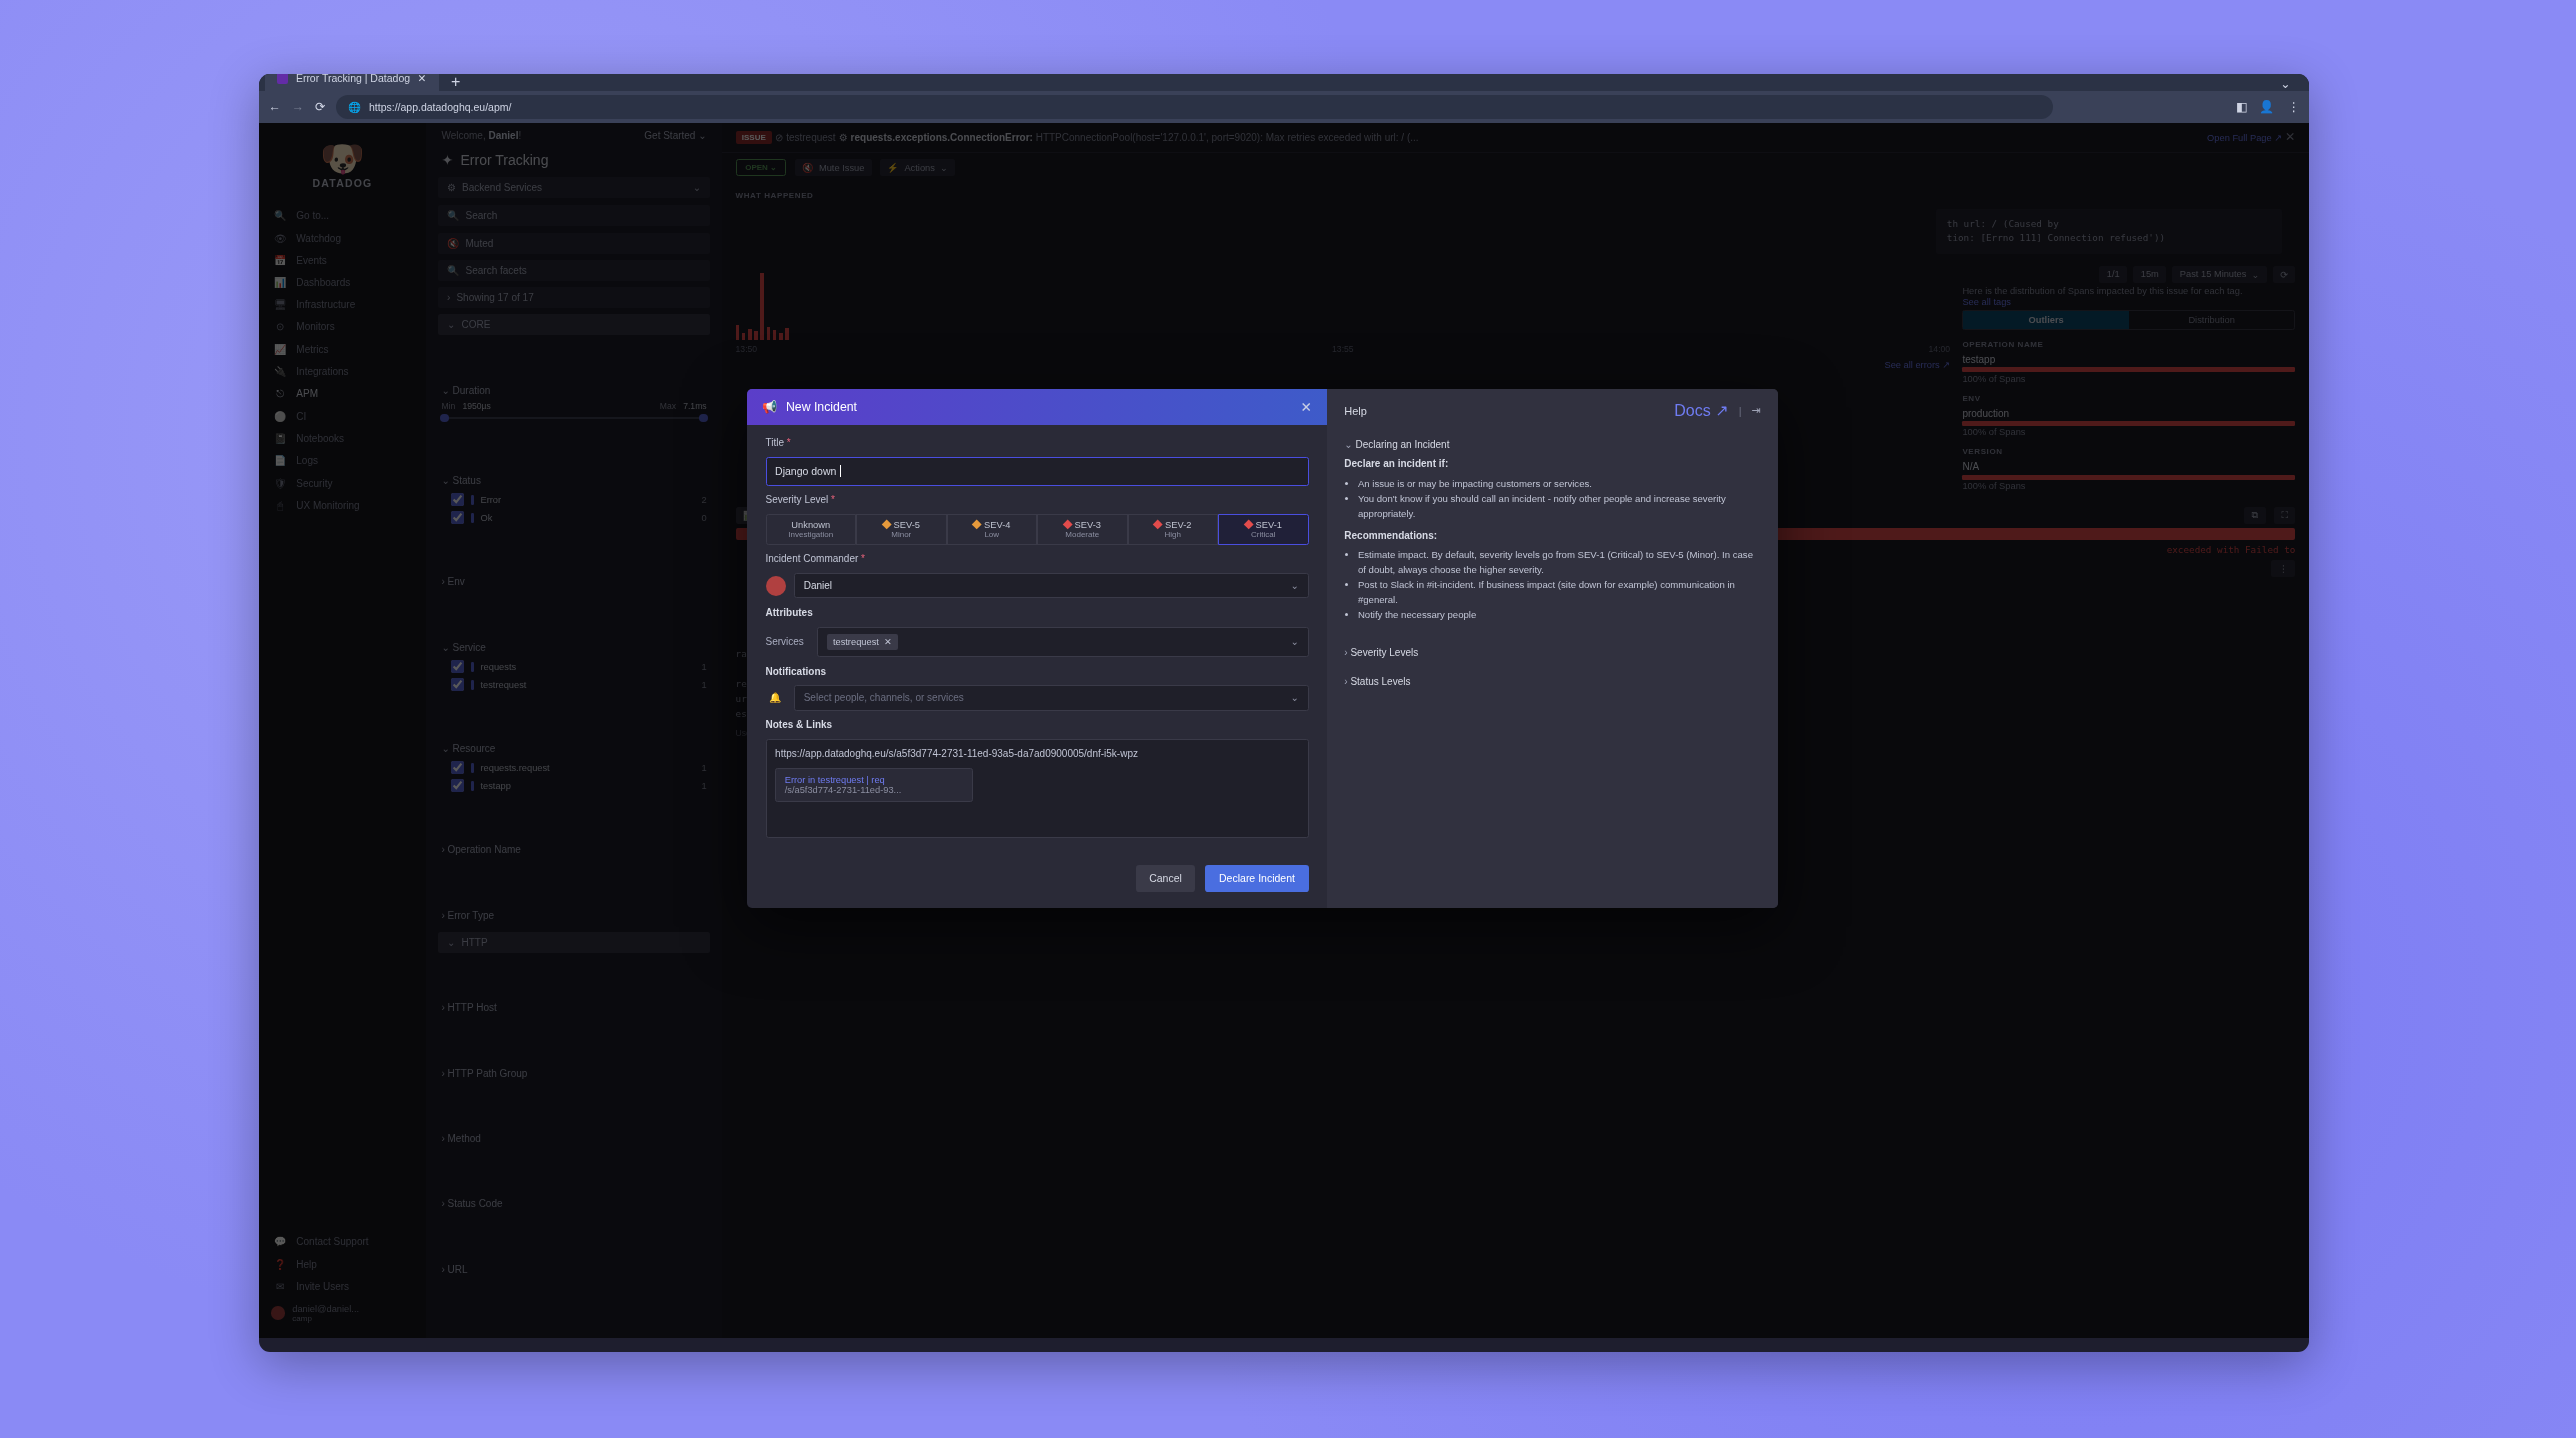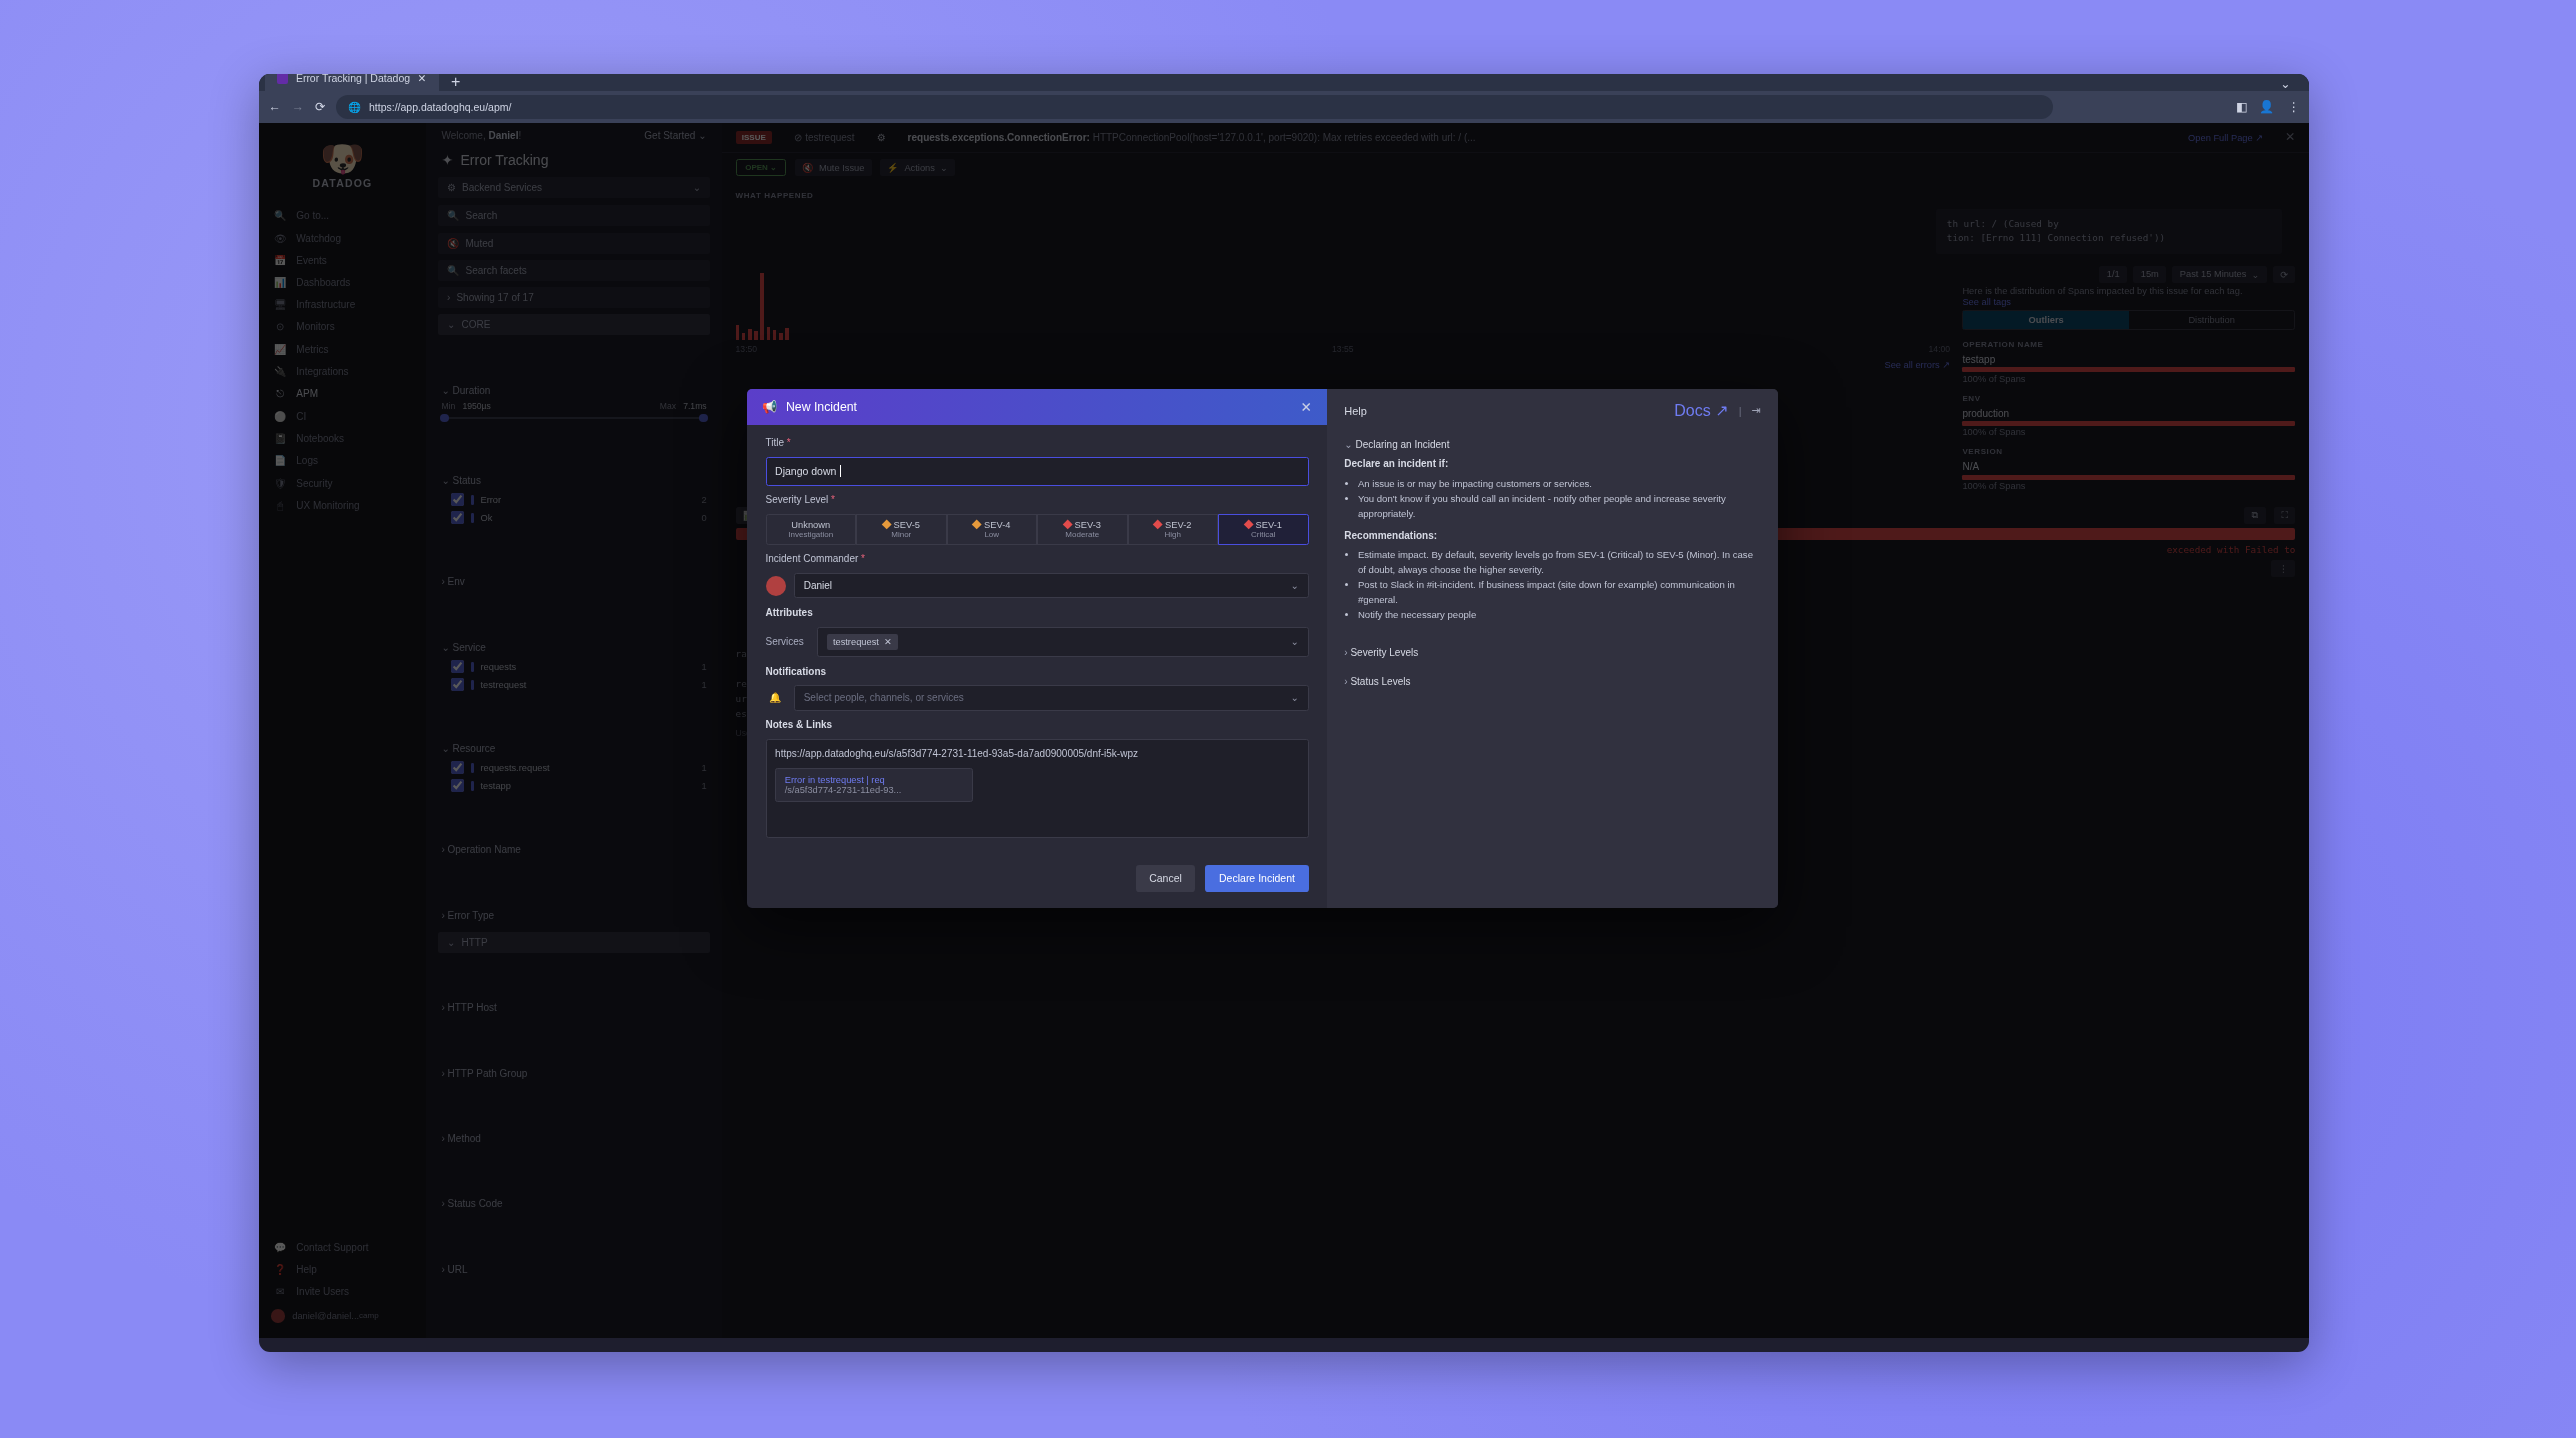--- a/index.html
+++ b/index.html
@@ -51,21 +51,21 @@
 .facet-item input { accent-color:#5b67db; }
 .facet-item .bar { width:3.7px; height:10px; background:#5b67db; border-radius:1.2px; }
 .facet-item .cnt { margin-left:auto; color:#8b8ea0; }
 .slider { margin:6.2px 0; height:2.5px; background:#404255; border-radius:1.9px; position:relative;}
 .slider::before, .slider::after { content:""; width:8.6px; height:8.6px; background:#5b67db; border-radius:50%; position:absolute; top:-3.1px; }
 .slider::before{ left:-1.2px;} .slider::after{ right:-1.2px;}
 .minmax { display:flex; justify-content:space-between; color:#8b8ea0; font-size:8.6px;}
 
 
 .main { flex:1; background:#1a1a24; position:relative; }
-.issue-bar { display:flex; align-items:center; gap:22px; padding:7.4px 13.6px; color:#bfc3d0; font-size:10px; border-bottom:0.6px solid #2a2a37;}
+.issue-bar { display:flex; align-items:center; gap:3px; padding:7.4px 13.6px; color:#bfc3d0; font-size:10px; border-bottom:0.6px solid #2a2a37;}
 .badge { padding:1.9px 6.2px; border-radius:1.9px; font-size:8px; font-weight:600; }
 .badge.issue { background:#902c2c; color:#fff; }
 .badge.open { background:transparent; border:0.6px solid #5b9b5b; color:#5b9b5b; padding:3.1px 8.6px; border-radius:2.5px;}
 .chip { background:#2a2a37; padding:3.1px 7.4px; border-radius:2.5px; font-size:9.3px; color:#a9adc0; display:inline-flex; gap:5px; align-items:center;}
 .issue-bar .tt { color:#d7dae5; font-weight:600; overflow:hidden; text-overflow:ellipsis; white-space:nowrap; flex:1; }
 .issue-bar .detail { color:#8b8ea0; font-weight:400;}
 .issue-bar .openfull { color:#6f7cf2; font-size:9.3px; margin-left:auto; cursor:pointer;}
 .issue-bar .close-p { color:#8b8ea0; cursor:pointer; font-size:12.3px; }
 .sub-bar { display:flex; gap:8.6px; padding:6.2px 13.6px; align-items:center; }
 .wh { padding:8.6px 13.6px; color:#8b8ea0; font-size:8px; letter-spacing:0.6px; font-weight:600; }
@@ -235,21 +235,21 @@
             <span class="ni-ic">❓</span>
             <span>Help</span>
           </div>
           <div class="nav-item">
             <span class="ni-ic">✉</span>
             <span>Invite Users</span>
           </div>
         </div>
       <div class="nav-user">
         <span class="av"></span>
-        <span style="display:flex;flex-direction:row">
+        <span style="display:flex;flex-direction:column">
           <span>daniel@daniel...</span>
           <span style="font-size:8px">camp</span>
         </span>
       </div>
     </div>
 
     <div class="facets">
       <div class="wel">
         <span><span>Welcome, </span><b>Daniel</b>!</span>
         <span style="color:#a9adc0"><span>Get Started</span> ⌄</span>

